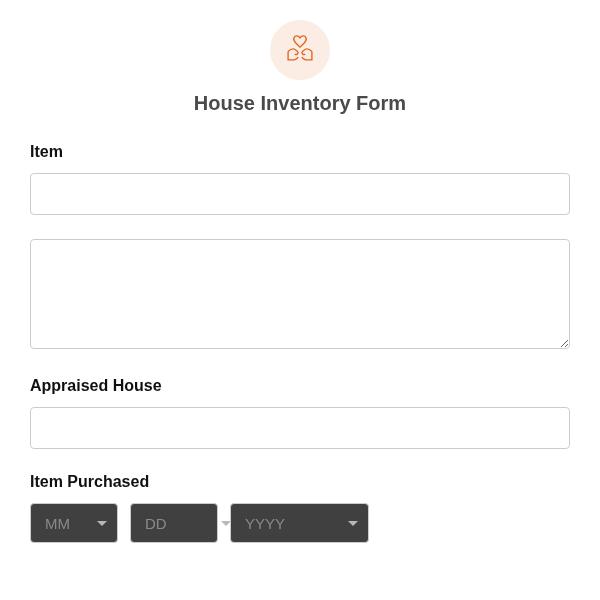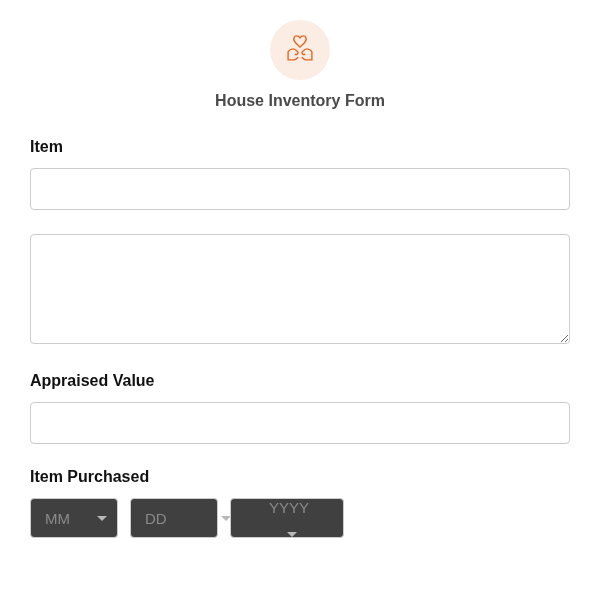--- a/index.html
+++ b/index.html
@@ -16,21 +16,21 @@
     width: 60px; height: 60px;
     background: #fbece4;
     border-radius: 50%;
     display: inline-flex;
     align-items: center;
     justify-content: center;
     margin-bottom: 12px;
   }
   .icon-circle svg { width: 34px; height: 34px; stroke: #e1651e; fill: none; stroke-width: 1.6; }
   .form-title {
-    font-size: 16px;
+    font-size: 20px;
     font-weight: 600;
     color: #4a4a4a;
   }
   .field { margin-bottom: 24px; }
   .field-label {
     display: block;
     font-size: 16px;
     font-weight: 700;
     color: #111;
     margin-bottom: 12px;
@@ -52,21 +52,21 @@
     border: 1px solid #ccc;
     border-radius: 4px;
     height: 40px;
     display: flex;
     align-items: center;
     padding: 0 10px 0 14px;
     background: #404040;
   }
   .select-mm { width: 88px; }
   .select-dd { width: 88px; gap: 48px; }
-  .select-yyyy { width: 114px; flex-direction: column; }
+  .select-yyyy { width: 139px; }
   .select-placeholder {
     color: #8a8a8a;
     font-size: 15px;
     flex: 1;
   }
   .chevron {
     width: 0; height: 0;
     border-left: 5px solid transparent;
     border-right: 5px solid transparent;
     border-top: 5px solid #b8b8b8;
@@ -94,21 +94,21 @@
   <div class="field">
     <label class="field-label">Item</label>
     <input type="text" class="text-input" value="" style="">
   </div>
 
   <div class="field">
     <textarea class="textarea-input" style=""></textarea>
   </div>
 
   <div class="field">
-    <label class="field-label">Appraised Value</label>
+    <label class="field-label">Appraised House</label>
     <input type="text" class="text-input" value="" style="">
   </div>
 
   <div class="field">
     <label class="field-label">Item Purchased</label>
     <div class="date-row">
       <div class="select-wrap select-mm">
         <span class="select-placeholder">MM</span>
         <span class="chevron"></span>
       </div>

